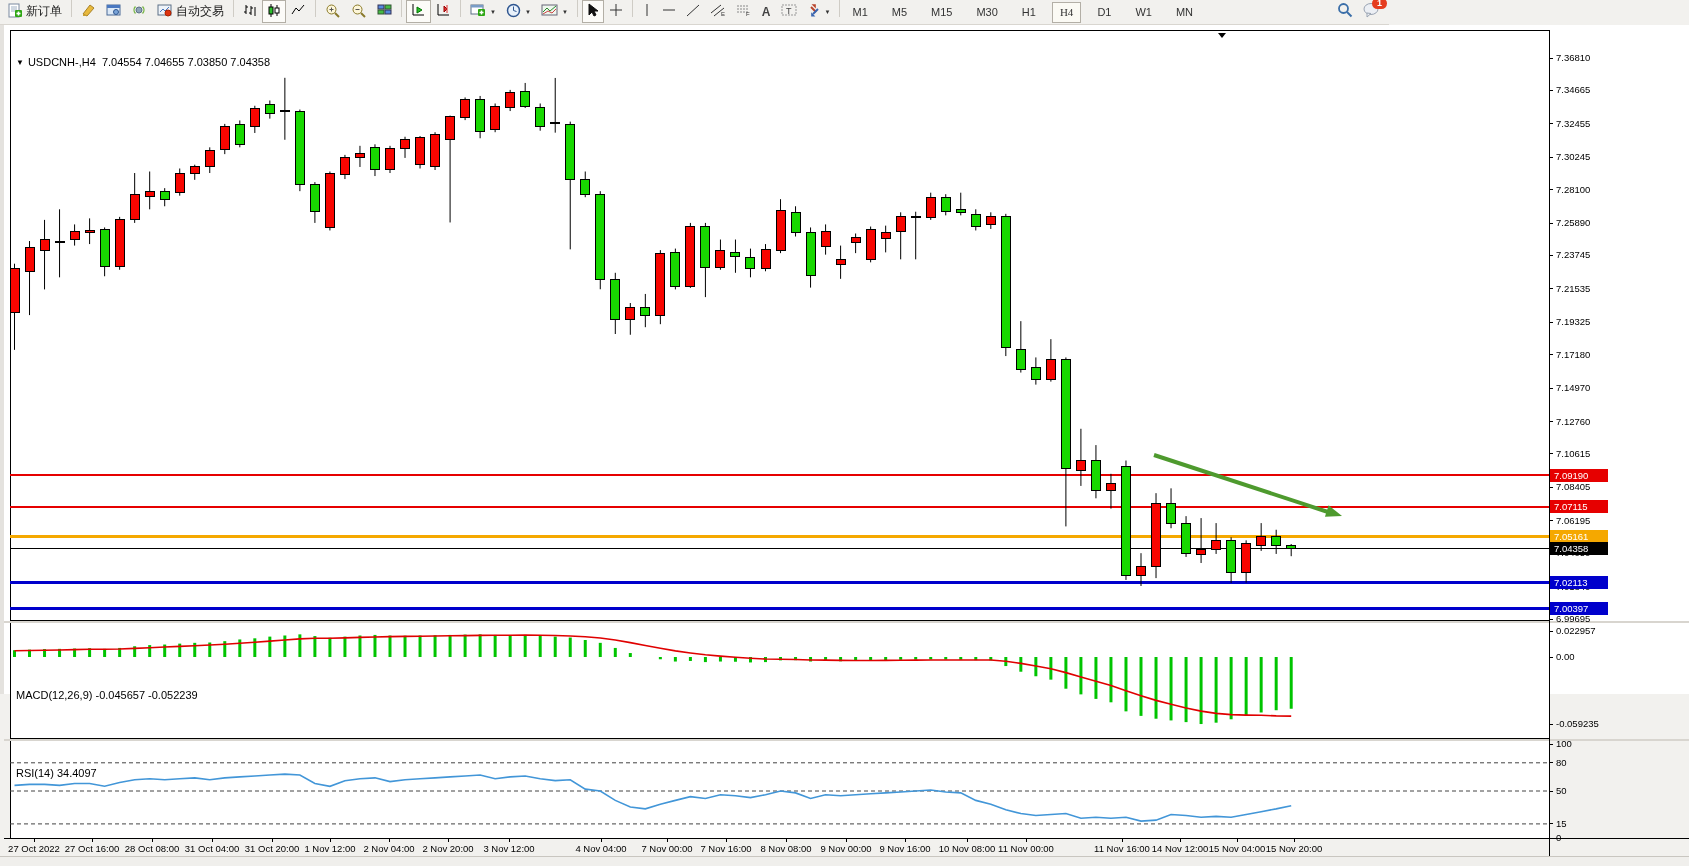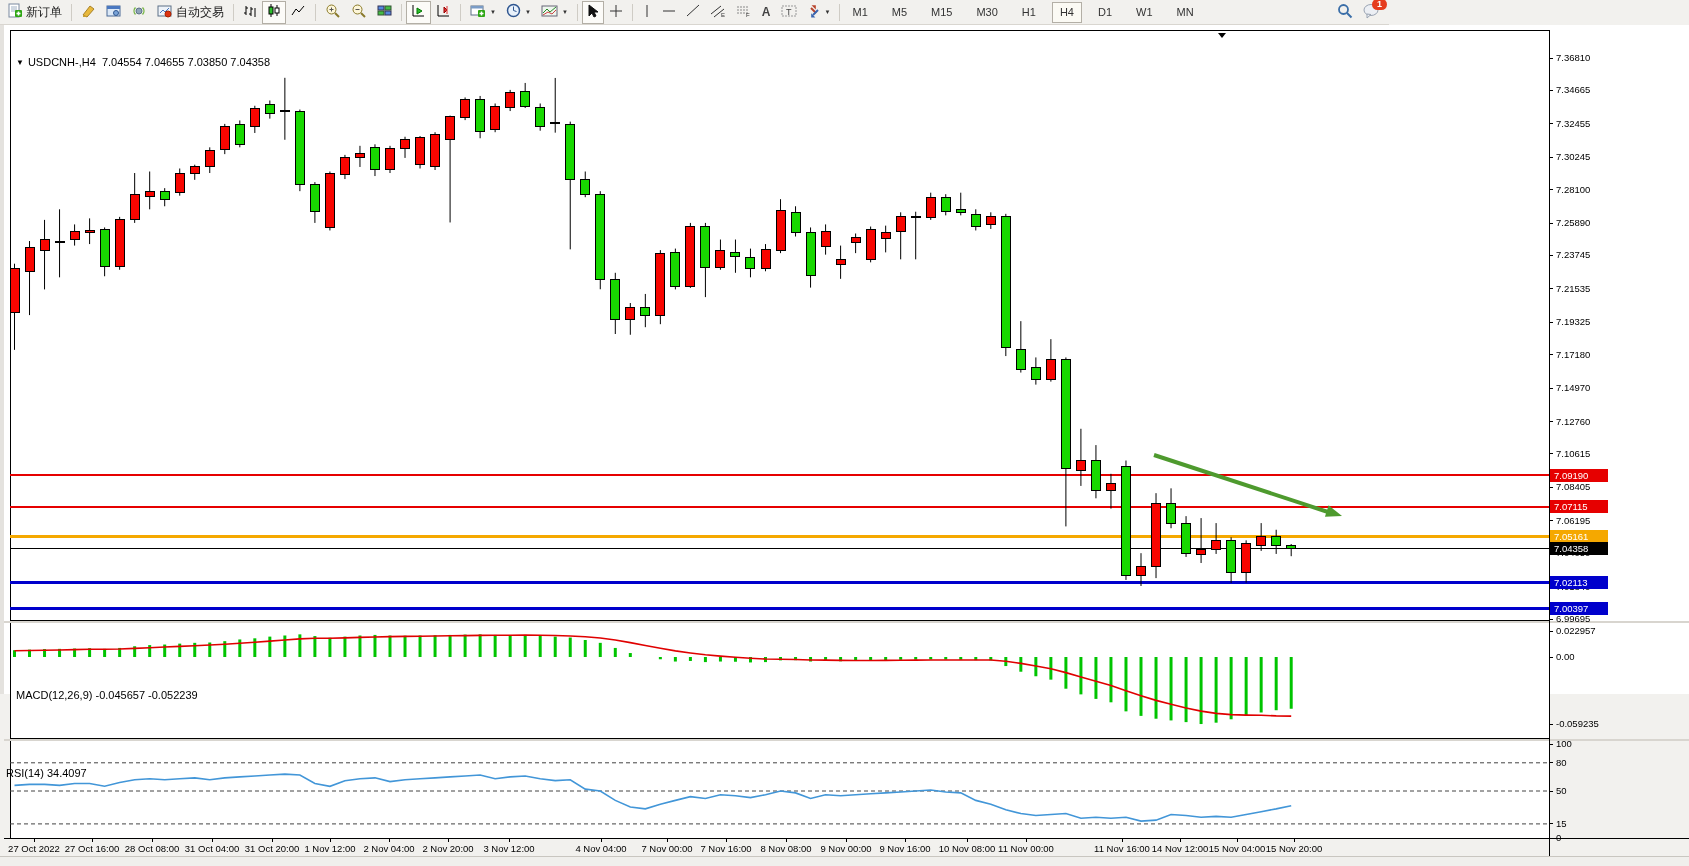--- a/index.html
+++ b/index.html
@@ -1,34 +1,34 @@
 <!DOCTYPE html>
 <html><head>
 <meta charset="utf-8">
 <style>
   html,body{margin:0;padding:0;}
   body{width:1689px;height:866px;background:#f2f1ee;font-family:"Liberation Sans",sans-serif;overflow:hidden;position:relative;}
   
-  .toolbar{position:absolute;top:0;left:0;width:1389px;height:25px;background:#f2f1ee;border-bottom:1px solid #d9d6d0;display:flex;align-items:center;padding:0 3px;z-index:50;box-sizing:border-box;}
+  .toolbar{position:absolute;top:0;left:0;width:1389px;height:25px;background:#f2f1ee;border-bottom:1px solid #d9d6d0;display:flex;padding:0 3px;z-index:50;box-sizing:border-box;}
   .tbtn{height:21px;display:flex;align-items:center;gap:3px;padding:0 4px;border:1px solid transparent;font-size:12px;color:#1a1a1a;cursor:default;white-space:nowrap;}
   .tbtn.pressed{background:#fcfbf8;border:1px solid #b3afa6;}
   .sep{width:1px;height:17px;background:#cfccc5;margin:0 4px;flex:0 0 auto;}
   .caret{font-size:6px;color:#333;margin-left:1px;}
   .tfbtn{font-size:11px;color:#333;padding:0 7px;height:19px;line-height:19px;border:1px solid transparent;}
-  .tfbtn.active{background:#fbfaf4;border:1px solid #b3afa6;}
+  .tfbtn.active{background:#fbfaf4;border:1px solid #b3afa6;font-family:Liberation Serif, serif;}
   .spacer{flex:1;}
   .ic{display:inline-block;position:relative;}
   .badge{position:absolute;top:-4px;right:-6px;background:#e53d1f;color:#fff;border-radius:8px;font-size:9px;line-height:11px;min-width:11px;text-align:center;padding:0 2px;font-weight:bold;}
   
   .chart-region{position:absolute;top:25px;left:0;width:1689px;height:669px;background:#ffffff;border-left:4px solid #e4e2de;box-sizing:border-box;}
   #chart-svg{position:absolute;top:0;left:0;}
   .panel-label{position:absolute;font-size:11px;color:#000;z-index:10;white-space:pre;}
   #symbol-title{top:31px;left:12px;}
   #macd-label{top:624px;left:12px;margin-top:40px;}
-  #rsi-label{top:742px;left:2px;}
+  #rsi-label{top:742px;left:12px;}
   .tri{font-size:8px;vertical-align:1px;margin-right:4px;color:#000;}
   .bottom-strip{position:absolute;left:0;top:856px;width:1689px;height:10px;background:#f0efec;border-top:1px solid #c9c6c0;}
 </style>
 </head>
 <body>
 
 <div class="toolbar">
   <div class="tbtn">
     <span class="ic">
       <svg width="15" height="15">

